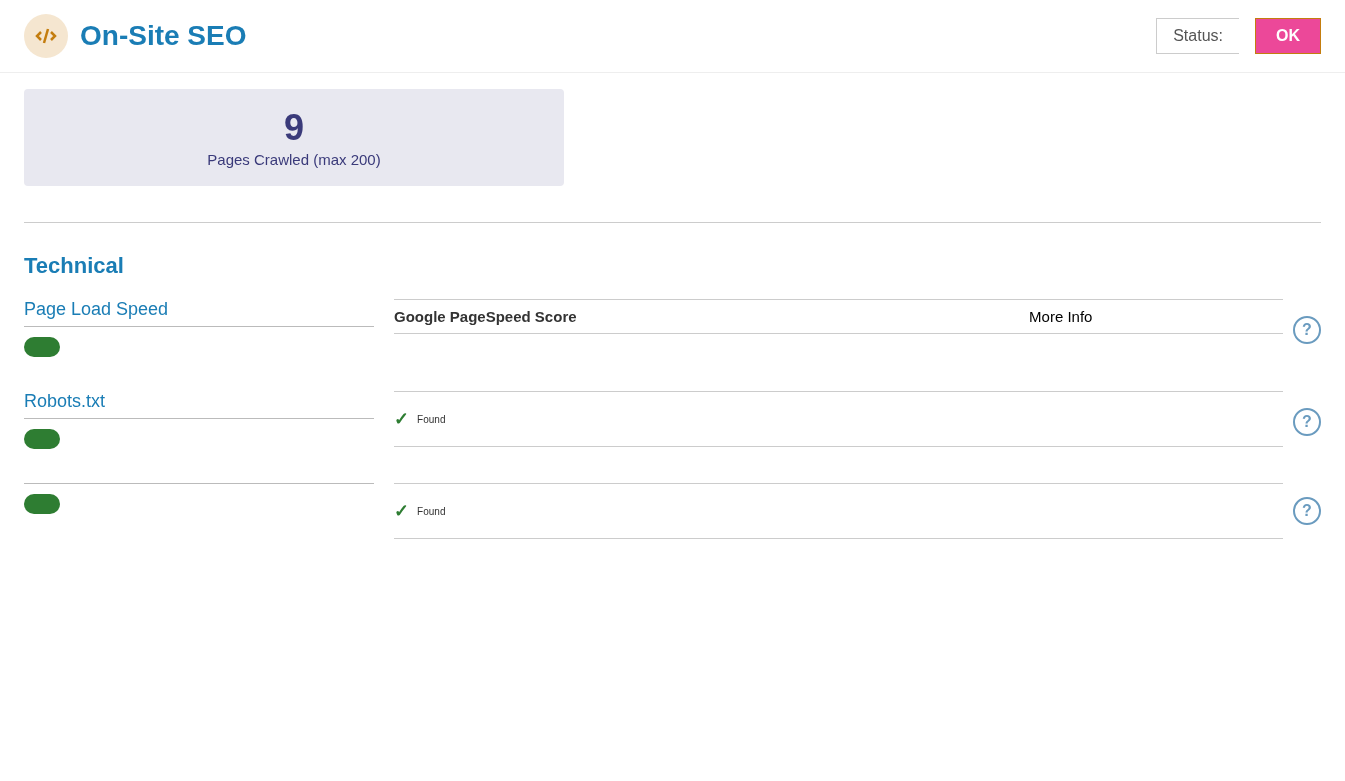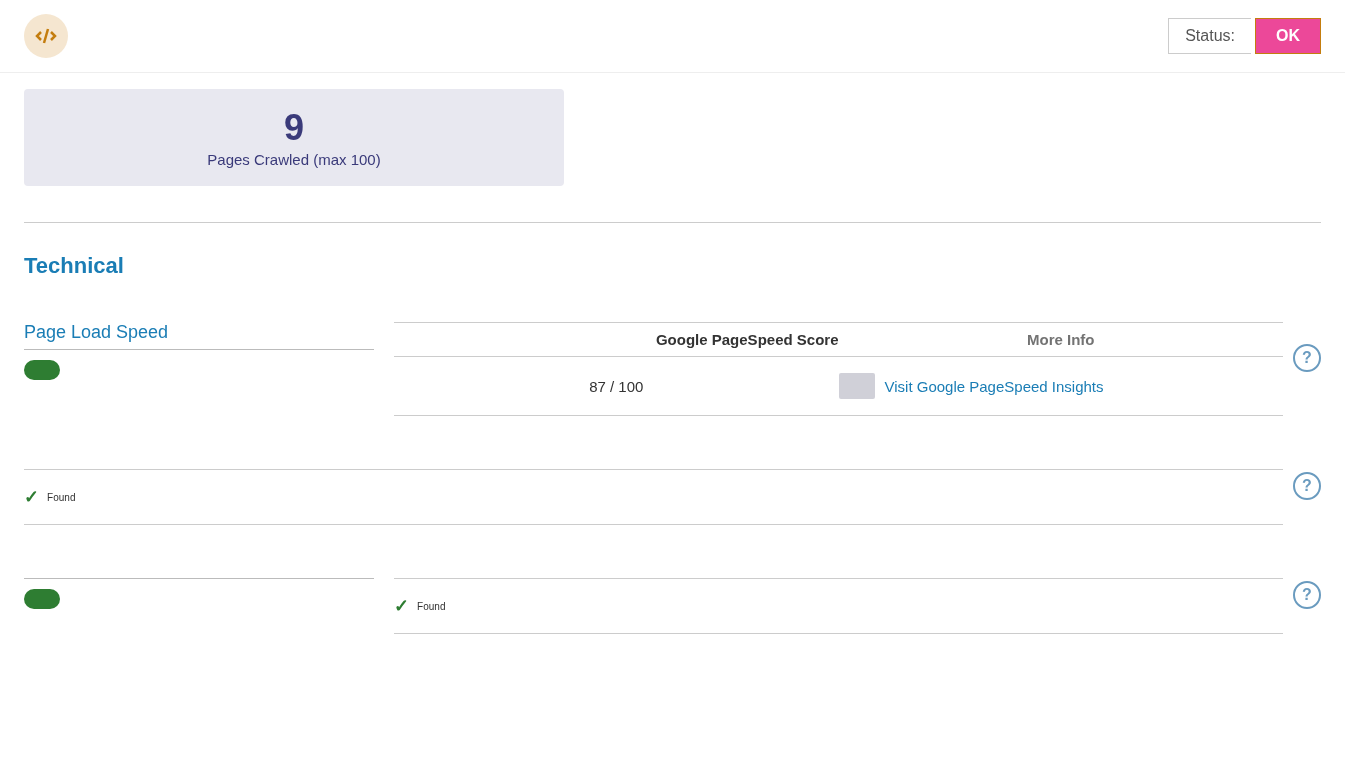--- a/index.html
+++ b/index.html
@@ -38,21 +38,21 @@
       height: 24px;
     }
     .app-title {
       font-size: 28px;
       font-weight: bold;
       color: #1a7db5;
     }
     .status-area {
       display: flex;
       align-items: center;
-      gap: 4px;
+      gap: 16px;
     }
     .status-label {
       border: 1px solid #ccc;
       padding: 8px 16px;
       font-size: 16px;
       color: #555;
       background: #fff;
       border-right: none;
     }
     .status-ok {
@@ -104,21 +104,20 @@
       margin-bottom: 20px;
       margin-top: 14px;
     }
 
     
     .metric-row {
       display: flex;
       align-items: flex-start;
       margin-bottom: 30px;
       gap: 0;
-      margin-top: 23px;
     }
     .metric-left {
       width: 370px;
       flex-shrink: 0;
       padding-right: 20px;
     }
     .metric-title {
       font-size: 18px;
       color: #1a7db5;
       font-weight: normal;
@@ -145,27 +144,27 @@
     .metric-right-header {
       display: flex;
       padding: 8px 0;
       border-bottom: 1px solid #ccc;
     }
     .metric-right-header .col-score {
       flex: 1;
       font-weight: bold;
       font-size: 15px;
       color: #333;
-      text-align: right;
+      text-align: left;
     }
     .metric-right-header .col-info {
       flex: 1;
-      font-weight: bold;
-      font-size: 15px;
-      color: #737373;
+      font-weight: normal;
+      font-size: 15px;
+      color: #000000;
       text-align: center;
     }
     .metric-right-body {
       display: flex;
       padding: 16px 0;
       border-bottom: 1px solid #ccc;
       align-items: center;
     }
     .metric-right-body .col-score {
       flex: 1;
@@ -243,65 +242,64 @@
 
 <div class="header">
   <div class="header-left">
     <div class="logo-icon">
       <svg viewBox="0 0 24 24" fill="none" stroke="#c47d0e" stroke-width="2.5">
         <polyline points="7,8 3,12 7,16"></polyline>
         <polyline points="17,8 21,12 17,16"></polyline>
         <line x1="14" y1="5" x2="10" y2="19"></line>
       </svg>
     </div>
+    <h1 class="app-title">On-Site SEO</h1>
   </div>
   <div class="status-area">
     <span class="status-label">Status:</span>
     <button class="status-ok">OK</button>
   </div>
 </div>
 
 <div class="crawled-section">
   <div class="crawled-box">
     <div class="crawled-number">9</div>
-    <div class="crawled-label">Pages Crawled (max 100)</div>
+    <div class="crawled-label">Pages Crawled (max 200)</div>
   </div>
 </div>
 
 <hr class="main-divider">
 
 <div class="technical-section">
   <h2 class="section-heading">Technical</h2>
 
   <div class="metric-row-wrapper">
     <div class="metric-row">
       <div class="metric-left">
         <div class="metric-title">Page Load Speed</div>
         <hr class="metric-divider">
         <span class="metric-indicator"></span>
       </div>
       <div class="metric-right">
         <div class="metric-right-header">
           <div class="col-score">Google PageSpeed Score</div>
           <div class="col-info">More Info</div>
         </div>
-        <div class="metric-right-body">
-          <div class="col-score">87 / 100</div>
-          <div class="col-info">
-            <div class="visit-thumbnail"></div>
-            <span class="visit-link">Visit Google PageSpeed Insights</span>
-          </div>
-        </div>
       </div>
     </div>
     <div class="question-icon">?</div>
   </div>
 
   <div class="metric-row-wrapper">
     <div class="metric-row">
+      <div class="metric-left">
+        <div class="metric-title">Robots.txt</div>
+        <hr class="metric-divider">
+        <span class="metric-indicator"></span>
+      </div>
       <div class="metric-right">
         <div class="found-row">
           <span class="checkmark">✓</span>
           <span class="found-text">Found</span>
         </div>
       </div>
     </div>
     <div class="question-icon">?</div>
   </div>
 

